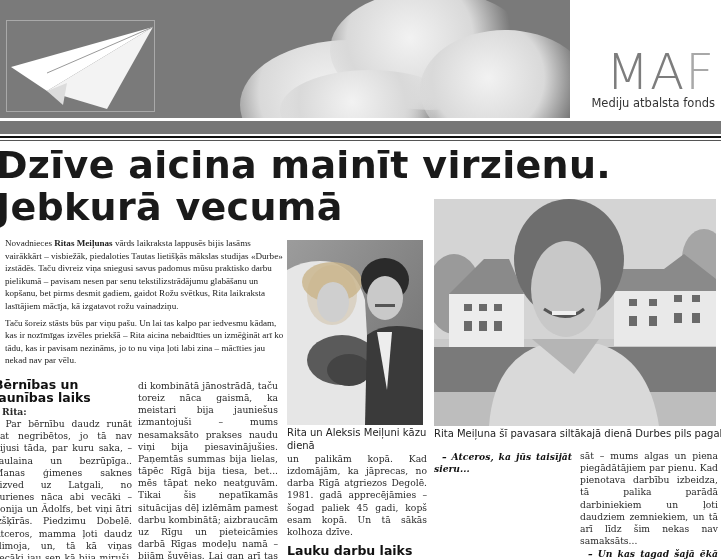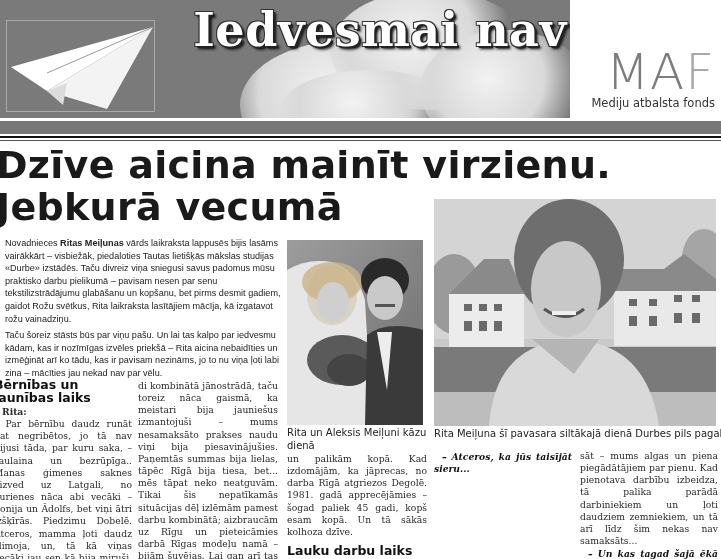--- a/index.html
+++ b/index.html
@@ -18,21 +18,21 @@
   .maf-logo .f { color: #a8a8a8; }
   .maf-sub { font-family: "DejaVu Sans", sans-serif; font-size: 11.5px; color: #333; margin-top: 2px; }
 
   .datebar { position: absolute; left: 0; top: 121px; width: 721px; height: 13px; background: #777; }
   .datebar span { position: absolute; left: 0; top: 0; font-family: "DejaVu Sans", sans-serif; font-weight: bold; font-size: 10px; line-height: 13px; color: #fff; letter-spacing: 0.2px; margin-top: 16px; }
   .rule1 { position: absolute; left: 0; top: 136px; width: 721px; height: 2px; background: #111; }
   .rule2 { position: absolute; left: 0; top: 140px; width: 721px; height: 1px; background: #555; }
 
   .headline { position: absolute; left: -4px; top: 144px; width: 740px; font-family: "DejaVu Sans", sans-serif; font-weight: bold; font-size: 38px; line-height: 42px; color: #1a1a1a; letter-spacing: 0.3px; }
 
-  .lead { position: absolute; left: 5px; top: 237px; width: 282px; font-family: Liberation Sans, sans-serif; font-size: 9.1px; line-height: 12.6px; color: #222; }
+  .lead { position: absolute; left: 5px; top: 237px; width: 282px; font-family: Liberation Serif, serif; font-size: 9.1px; line-height: 12.6px; color: #222; }
   .lead p { margin-bottom: 4px; }
   .lead b { font-weight: bold; }
 
   
   .photo1 { position: absolute; left: 287px; top: 240px; width: 136px; height: 185px; background: #8a8a8a; overflow: hidden; }
   .photo2 { position: absolute; left: 434px; top: 199px; width: 282px; height: 227px; background: #c9c9c9; overflow: hidden; }
 
   .caption { position: absolute; font-family: "DejaVu Sans", sans-serif; font-size: 10px; line-height: 12.5px; color: #222; }
 
   .col { position: absolute; font-family: "DejaVu Serif", serif; font-size: 9.2px; line-height: 12.15px; color: #2a2a2a; text-align: justify; }
@@ -51,21 +51,20 @@
   <div class="cloud" style="left:280px; top:70px; width:180px; height:80px;"></div>
   <div class="plane-box">
     <svg width="149" height="92" viewBox="0 0 149 92">
       <polygon points="4,46 146,6 40,70" fill="#fff"></polygon>
       <polygon points="40,70 146,6 100,88" fill="#f3f3f3"></polygon>
       <polygon points="40,70 60,62 56,84" fill="#dcdcdc"></polygon>
       <line x1="40" y1="52" x2="146" y2="6" stroke="#9a9a9a" stroke-width="1"></line>
     </svg>
   </div>
   <div class="mast-title">
-    <div>Iedvesmai nav</div>
   </div>
 </div>
 
 <div class="maf">
   <div class="maf-logo"><span>MA</span><span class="f">F</span></div>
   <div class="maf-sub">Mediju atbalsta fonds</div>
 </div>
 
 <div class="datebar">
   <span>2026. GADA 17. APRĪLIS</span>

